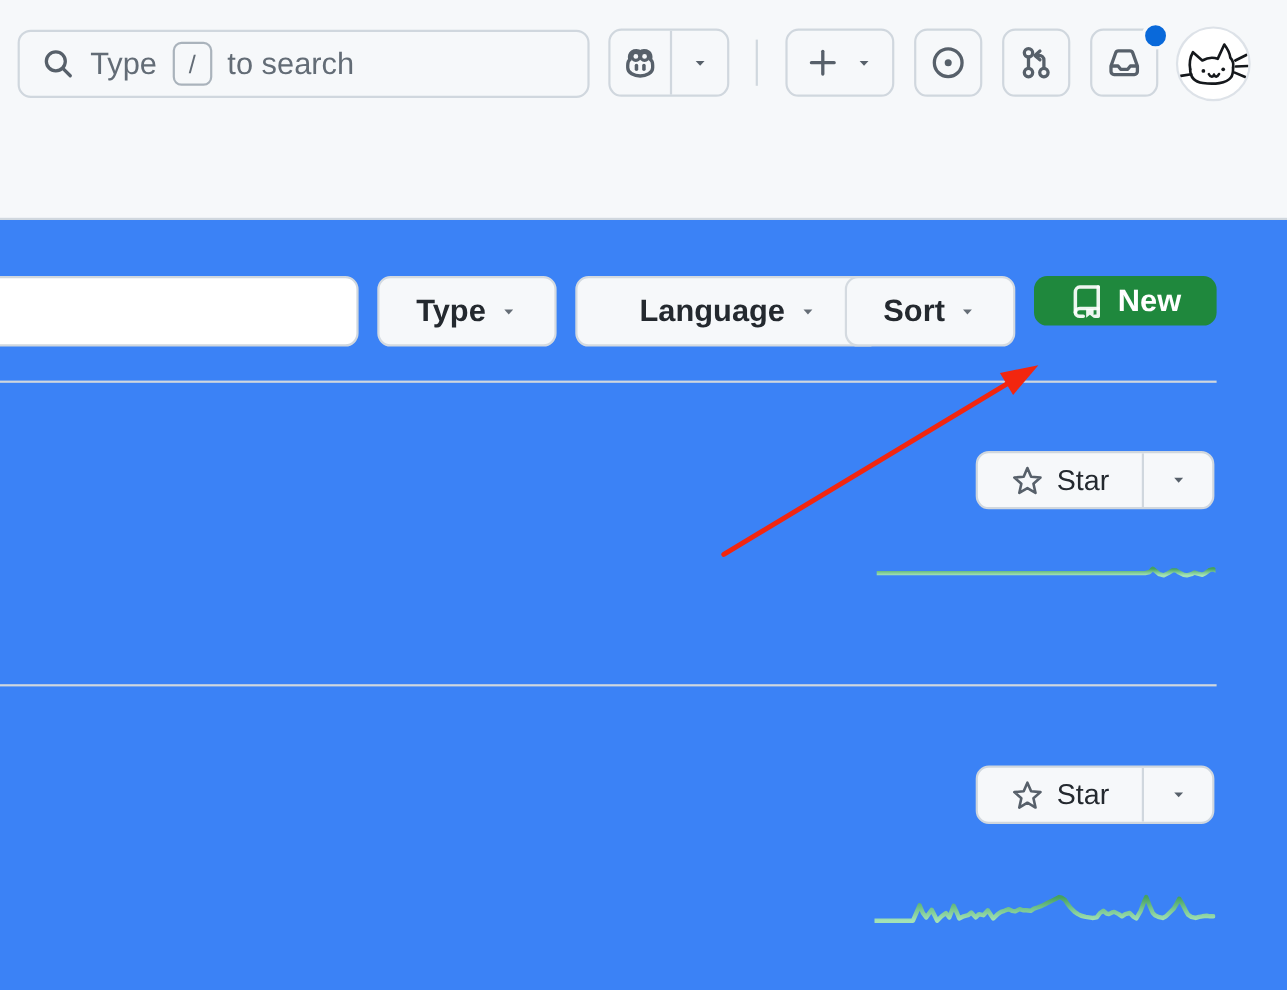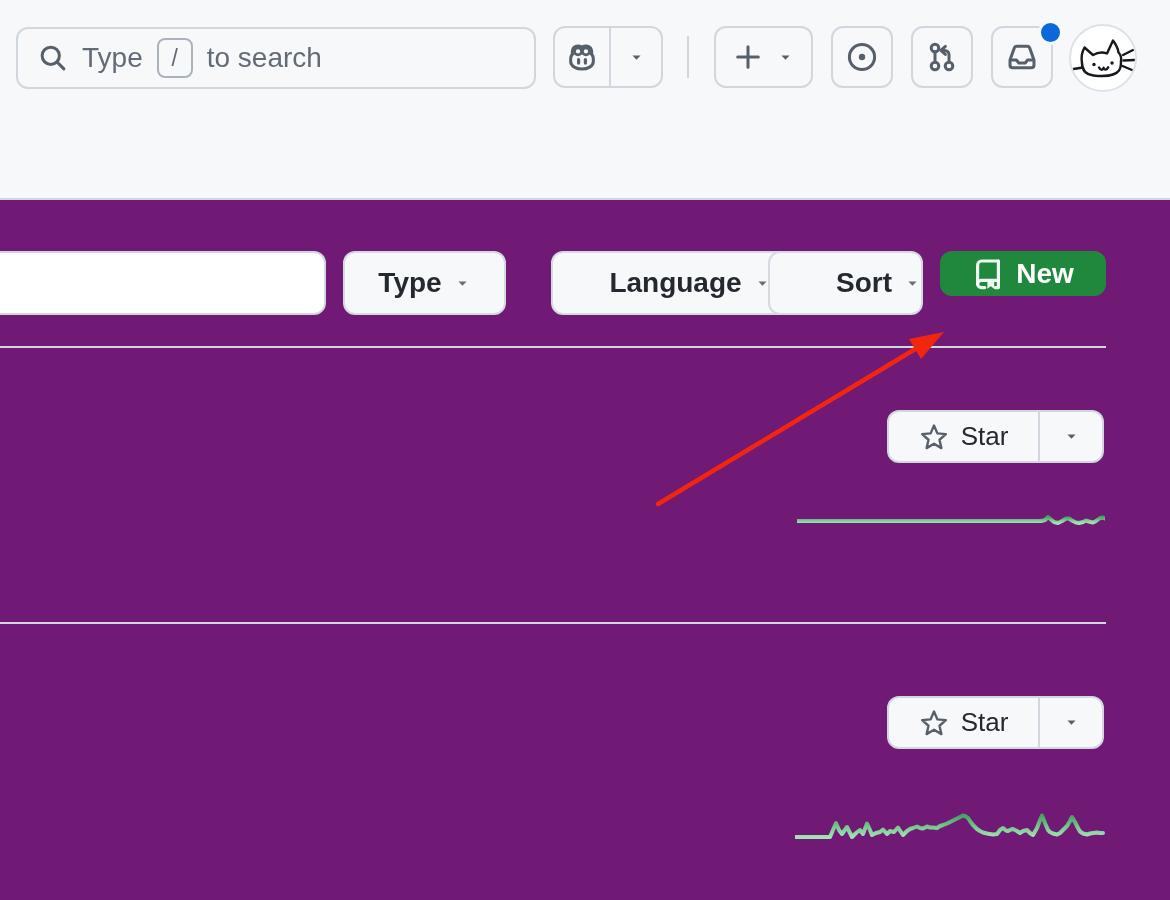--- a/index.html
+++ b/index.html
@@ -1,16 +1,16 @@
 <!DOCTYPE html>
 <html style="--header-bg: #f6f8fa; --border: #d0d7de; --text: #24292f; --muted: #636c76; --icon-gray: #57606a; --accent-green: #1f883d; --spark-high: #46a15f; --spark-low: #a3e2b5; --notification-blue: #0969da; --arrow-red: #f2260f;"><head>
 <meta charset="utf-8">
 <style>
   html,body{margin:0;padding:0;background:#fff;}
-  .page{position:relative;width:1170px;height:900px;overflow:hidden;background:#701a75;
+  .page{position:relative;width:1170px;height:900px;overflow:hidden;background:#3b82f6;
         font-family:"Liberation Sans","DejaVu Sans",sans-serif;color:var(--text,#24292f);}
   
   .topbar{position:absolute;left:0;top:0;width:1170px;height:198px;
           background:var(--header-bg,#f6f8fa);border-bottom:2px solid var(--border,#d0d7de);}
   .searchbar{position:absolute;left:16px;top:27px;width:520px;height:62px;box-sizing:border-box;
              border:2px solid var(--border,#d0d7de);border-radius:12px;background:var(--header-bg,#f6f8fa);
              display:flex;align-items:center;gap:14px;padding:0 20px;color:var(--muted,#636c76);
              font-size:28px;cursor:text;}
   .keycap{display:inline-flex;align-items:center;justify-content:center;width:32px;height:36px;
           border:2px solid #aab3bc;border-radius:8px;font-size:23px;color:var(--muted,#636c76);}
@@ -138,28 +138,28 @@
 
   <input class="find-input" type="text" style="">
 
   <div class="fbtn" style="left:343px;width:163px;">
     <span>Type</span>
     <svg width="17" height="17" viewBox="0 0 16 16">
         <path d="M4.2 6h7.6L8 10.2Z" fill="#656d76"></path>
       </svg>
   </div>
 
-  <div class="fbtn" style="left:523px;width:278px;margin-left:28px;">
+  <div class="fbtn" style="left:523px;width:278px;">
     <span>Language</span>
     <svg width="17" height="17" viewBox="0 0 16 16">
         <path d="M4.2 6h7.6L8 10.2Z" fill="#656d76"></path>
       </svg>
   </div>
 
-  <div class="fbtn" style="left:768px;width:155px;justify-content:flex-end;">
+  <div class="fbtn" style="left:768px;width:155px;">
     <span>Sort</span>
     <svg width="17" height="17" viewBox="0 0 16 16">
         <path d="M4.2 6h7.6L8 10.2Z" fill="#656d76"></path>
       </svg>
   </div>
 
   <button class="new-btn">
     <svg width="32" height="32" viewBox="0 0 16 16" fill="none" stroke="rgba(255,255,255,0.92)" stroke-width="1.6" stroke-linecap="round" stroke-linejoin="round">
       <path d="M13.2 1.5 H4.8 C3.7 1.5 2.8 2.5 2.8 3.8 V13 C2.8 14 3.7 14.8 4.8 14.8 H6.4"></path>
       <path d="M13.2 1.5 V11.2 H4.8 C3.7 11.2 2.8 12 2.8 13"></path>

